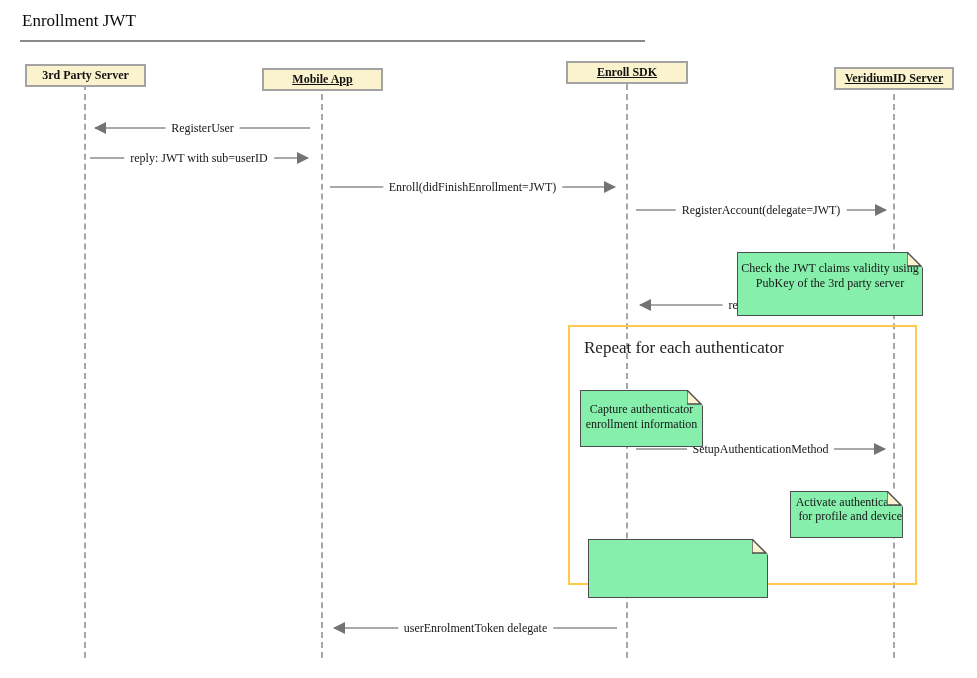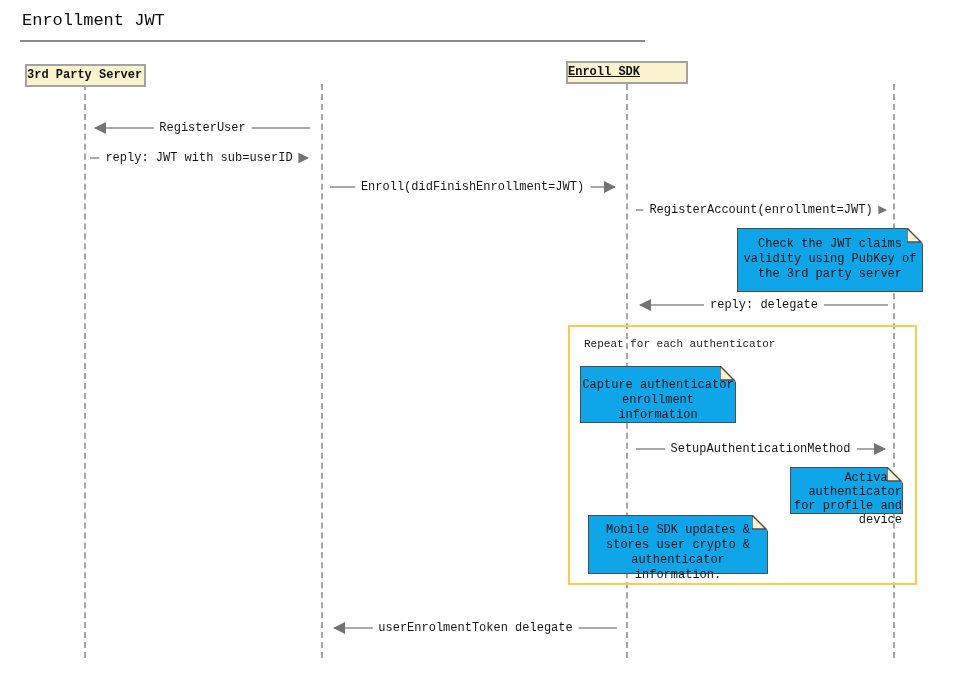--- a/index.html
+++ b/index.html
@@ -1,80 +1,83 @@
 <!DOCTYPE html>
 <html><head>
 <meta charset="utf-8">
 <style>
   html,body { margin:0; padding:0; background:#ffffff; }
   .canvas {
     position:relative; width:977px; height:678px; background:#ffffff;
-    font-family:Liberation Mono, monospace; color:#111; overflow:hidden;
+    font-family:Liberation Serif, serif; color:#111; overflow:hidden;
   }
   .title {
     position:absolute; left:22px; top:11px; font-size:17px; color:#0a0a0a;
   }
   .title-rule {
     position:absolute; left:20px; top:40px; width:625px; height:2px; background:#8a8a8a;
   }
   .lifeline {
     position:absolute; top:84px; height:574px; width:0;
     border-left:2px dashed #a6a6a6; z-index:1;
   }
   .pbox {
     position:absolute; height:19px; line-height:19px; border:2px solid #a3a3a3;
-    background:#FBF2CE; font-weight:bold; font-size:12px; text-align:left;
+    background:#FBF2CE; font-weight:bold; font-size:12px; text-align:center;
     z-index:3; box-sizing:content-box;
   }
   .pbox.u { text-decoration:underline; }
   .frame {
     position:absolute; left:568px; top:325px; width:345px; height:256px;
     border:2px solid #FFC94D; z-index:2; background:transparent;
   }
   .frame-label {
-    position:absolute; left:14px; top:11px; font-size:11px; color:#222; white-space:nowrap;
+    position:absolute; left:14px; top:11px; font-size:17px; color:#222; white-space:nowrap;
   }
   .msg { position:absolute; height:17px; z-index:3; }
   .msg .line { position:absolute; left:0; right:0; top:7px; border-top:2px solid #a9a9a9; }
   .msg .head { position:absolute; top:2px; width:0; height:0;
     border-top:6px solid transparent; border-bottom:6px solid transparent; }
   .msg.dir-right .head { right:-1px; border-left:12px solid #737373; }
   .msg.dir-left  .head { left:-1px;  border-right:12px solid #737373; }
   .msg .lbl {
     position:absolute; left:50%; transform:translateX(-50%); top:0;
     height:16px; line-height:16px; background:#ffffff; padding:0 6px;
     font-size:12px; white-space:nowrap; color:#161616;
   }
   .note {
-    position:absolute; background:#0ea5e9; border:1.5px solid #4d4d4d;
+    position:absolute; background:#86efac; border:1.5px solid #4d4d4d;
     z-index:4; font-size:12px; text-align:center; color:#161616;
     box-sizing:border-box;
+    margin-top:24px;
   }
   .note .txt { position:relative; z-index:1; }
   .note .fold { position:absolute; top:-1px; right:-1px; width:16px; height:16px; z-index:2; }
   .n-check   { left:737px; top:228px; width:186px; height:64px; line-height:15px; padding-top:8px; }
-  .n-capture { left:580px; top:366px; width:156px; height:57px; line-height:15px; padding-top:11px; }
+  .n-capture { left:580px; top:366px; width:123px; height:57px; line-height:15px; padding-top:11px; }
   .n-activate{ left:790px; top:467px; width:113px; height:47px; line-height:14px; padding-top:3px;text-align:right; }
   .n-stores  { left:588px; top:515px; width:180px; height:59px; line-height:15px; padding-top:7px; }
 </style>
 </head>
 <body>
 
 <div class="canvas">
 
   <div class="title">Enrollment JWT</div>
   <div class="title-rule"></div>
 
   <div class="lifeline" style="left:84px"></div>
   <div class="lifeline" style="left:321px"></div>
   <div class="lifeline" style="left:626px"></div>
   <div class="lifeline" style="left:893px"></div>
 
   <div class="pbox" style="left:25px;top:64px;width:117px">3rd Party Server</div>
+  <div class="pbox u" style="left:262px;top:68px;width:117px">Mobile App</div>
   <div class="pbox u" style="left:566px;top:61px;width:118px">Enroll SDK</div>
+  <div class="pbox u" style="left:834px;top:67px;width:116px">VeridiumID Server</div>
 
   <div class="frame">
     <div class="frame-label">Repeat for each authenticator</div>
   </div>
 
   <div class="msg dir-left" style="left:95px;top:120px;width:215px">
     <div class="line"></div>
     <div class="head"></div>
     <span class="lbl">RegisterUser</span>
   </div>
@@ -87,21 +90,21 @@
 
   <div class="msg dir-right" style="left:330px;top:179px;width:285px">
     <div class="line"></div>
     <div class="head"></div>
     <span class="lbl">Enroll(didFinishEnrollment=JWT)</span>
   </div>
 
   <div class="msg dir-right" style="left:636px;top:202px;width:250px">
     <div class="line"></div>
     <div class="head"></div>
-    <span class="lbl">RegisterAccount(enrollment=JWT)</span>
+    <span class="lbl">RegisterAccount(delegate=JWT)</span>
   </div>
 
   <div class="msg dir-left" style="left:640px;top:297px;width:248px">
     <div class="line"></div>
     <div class="head"></div>
     <span class="lbl">reply: delegate</span>
   </div>
 
   <div class="msg dir-right" style="left:636px;top:441px;width:249px">
     <div class="line"></div>
@@ -137,16 +140,15 @@
       <polygon points="0,0 14,14 0,14" fill="#FBF2CE" stroke="#4d4d4d" stroke-width="1.4"></polygon>
     </svg>
     <div class="txt">Activate authenticator for profile and device</div>
   </div>
 
   <div class="note n-stores">
     <svg class="fold" viewBox="0 0 16 16">
       <polygon points="0,0 16,0 16,16" fill="#ffffff"></polygon>
       <polygon points="0,0 14,14 0,14" fill="#FBF2CE" stroke="#4d4d4d" stroke-width="1.4"></polygon>
     </svg>
-    <div class="txt">Mobile SDK updates &amp; stores user crypto &amp; authenticator information.</div>
   </div>
 
 </div>
 
 </body></html>

